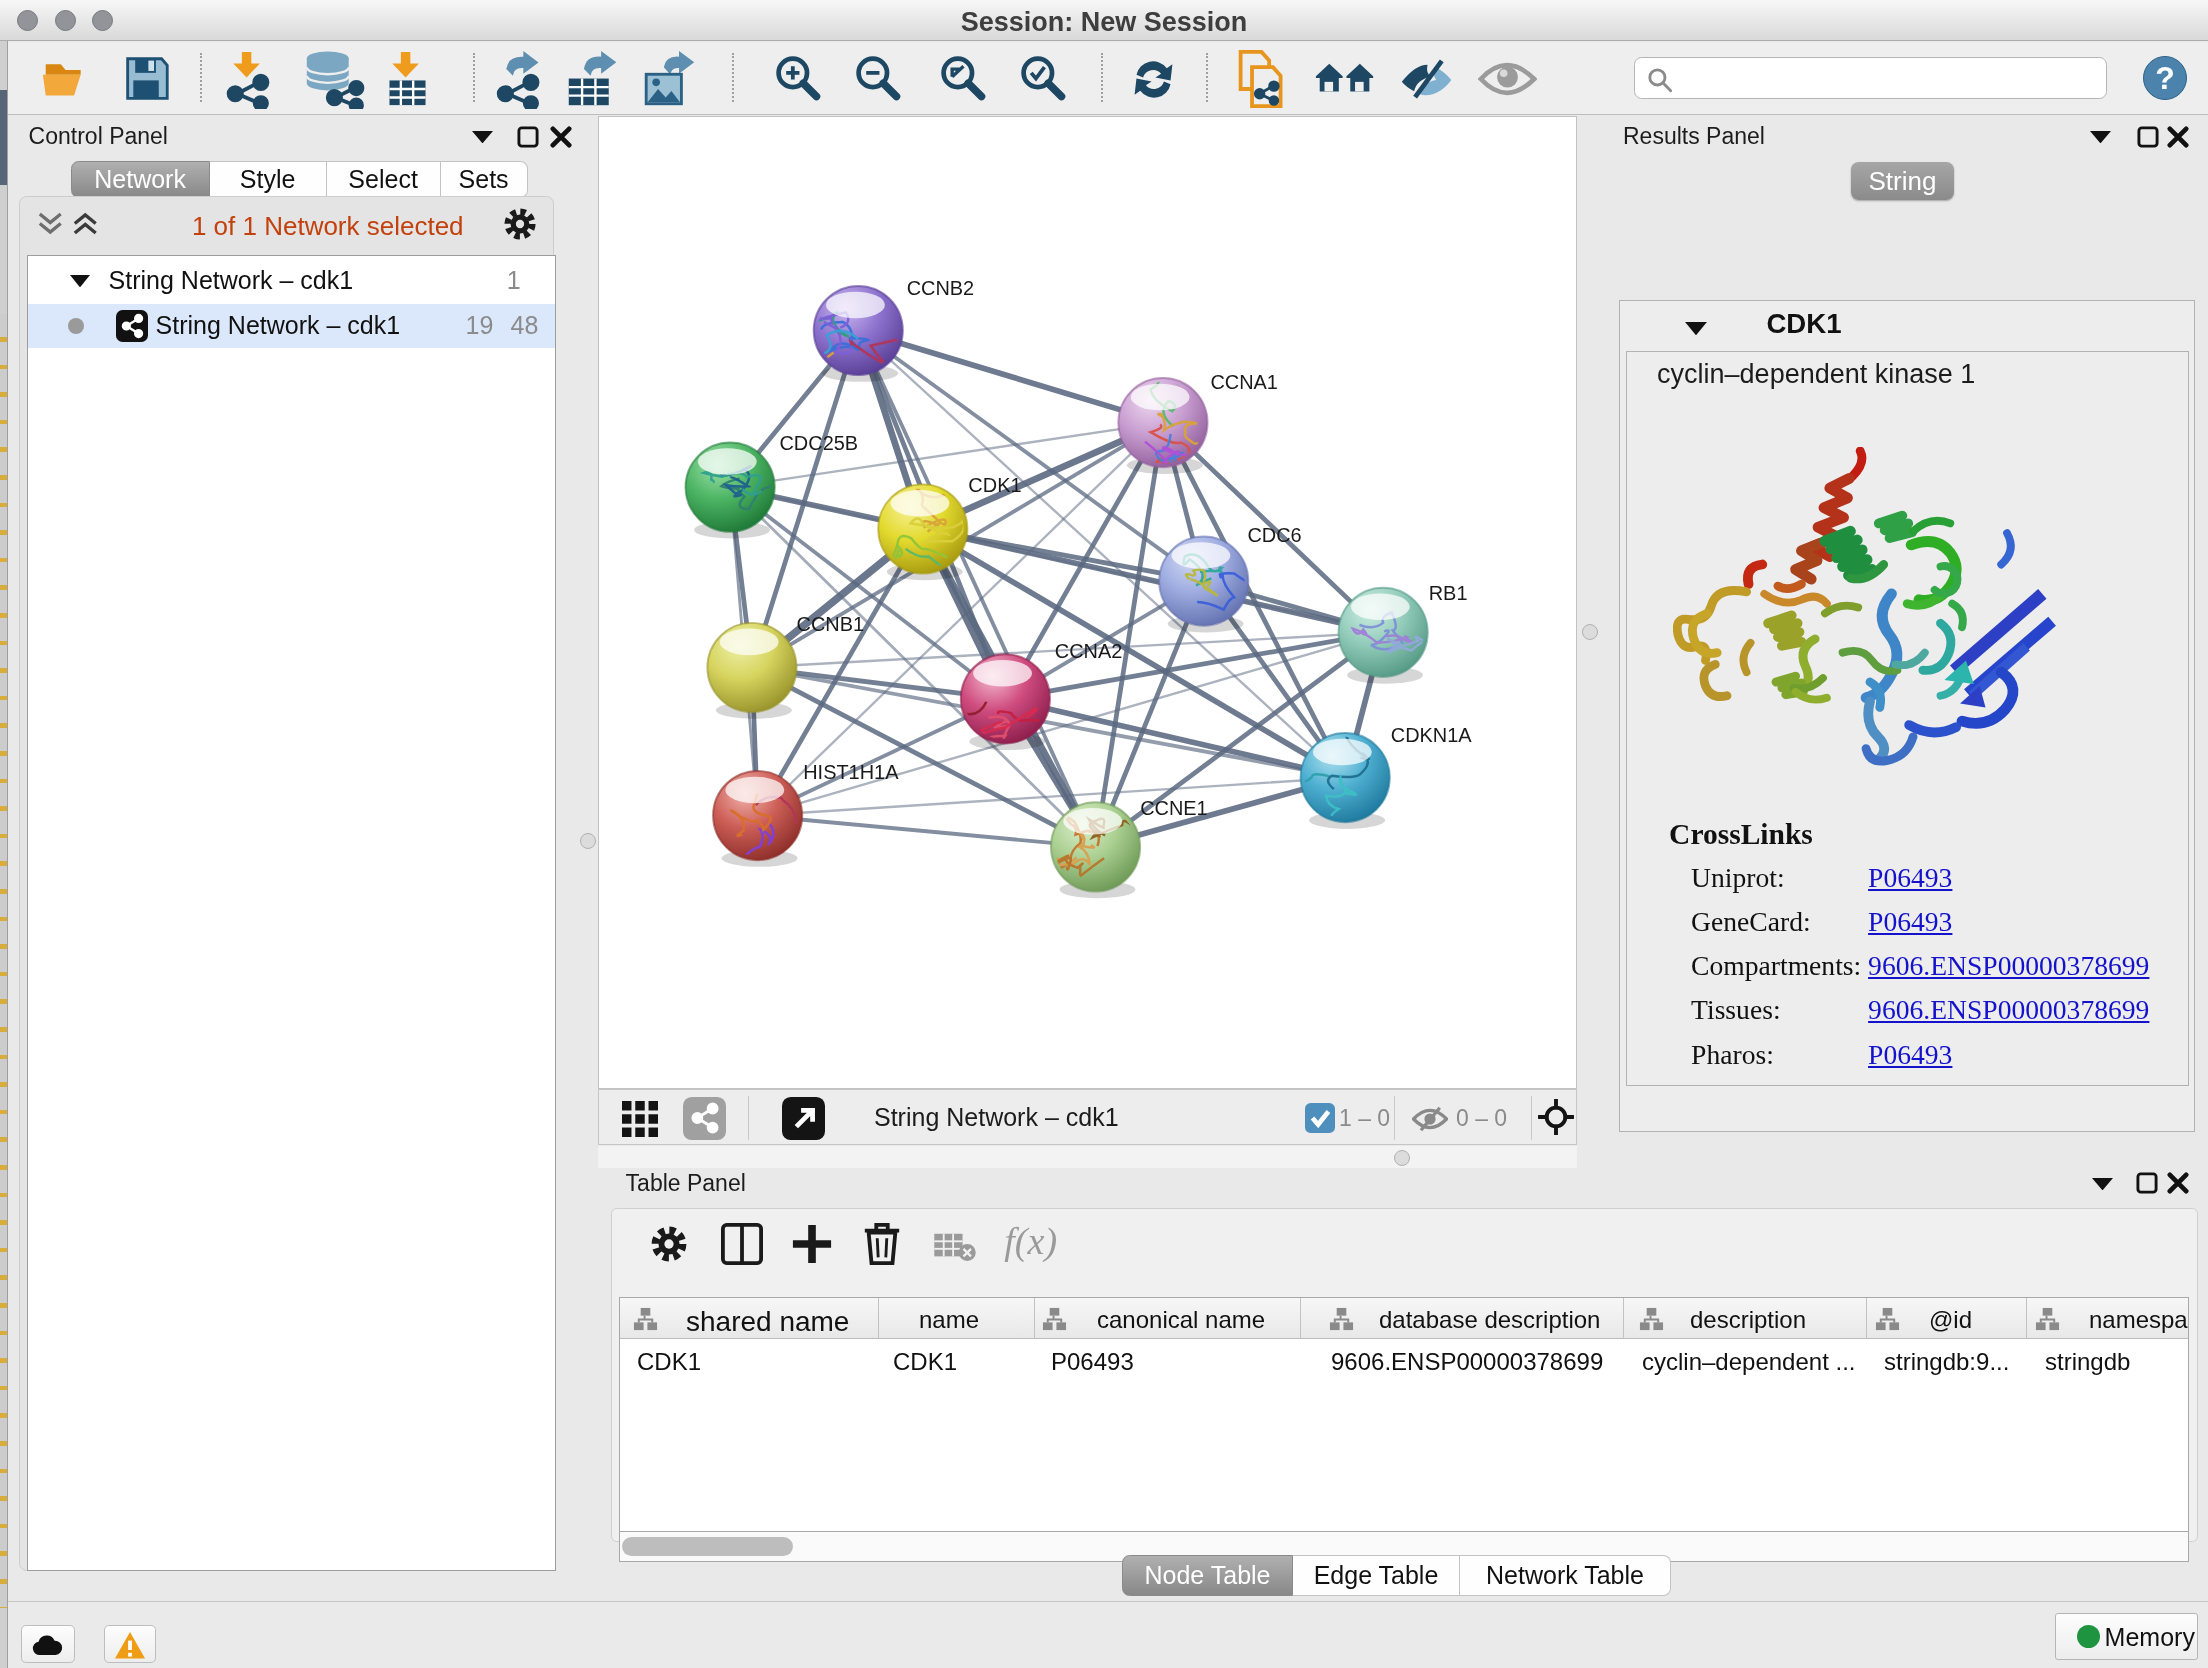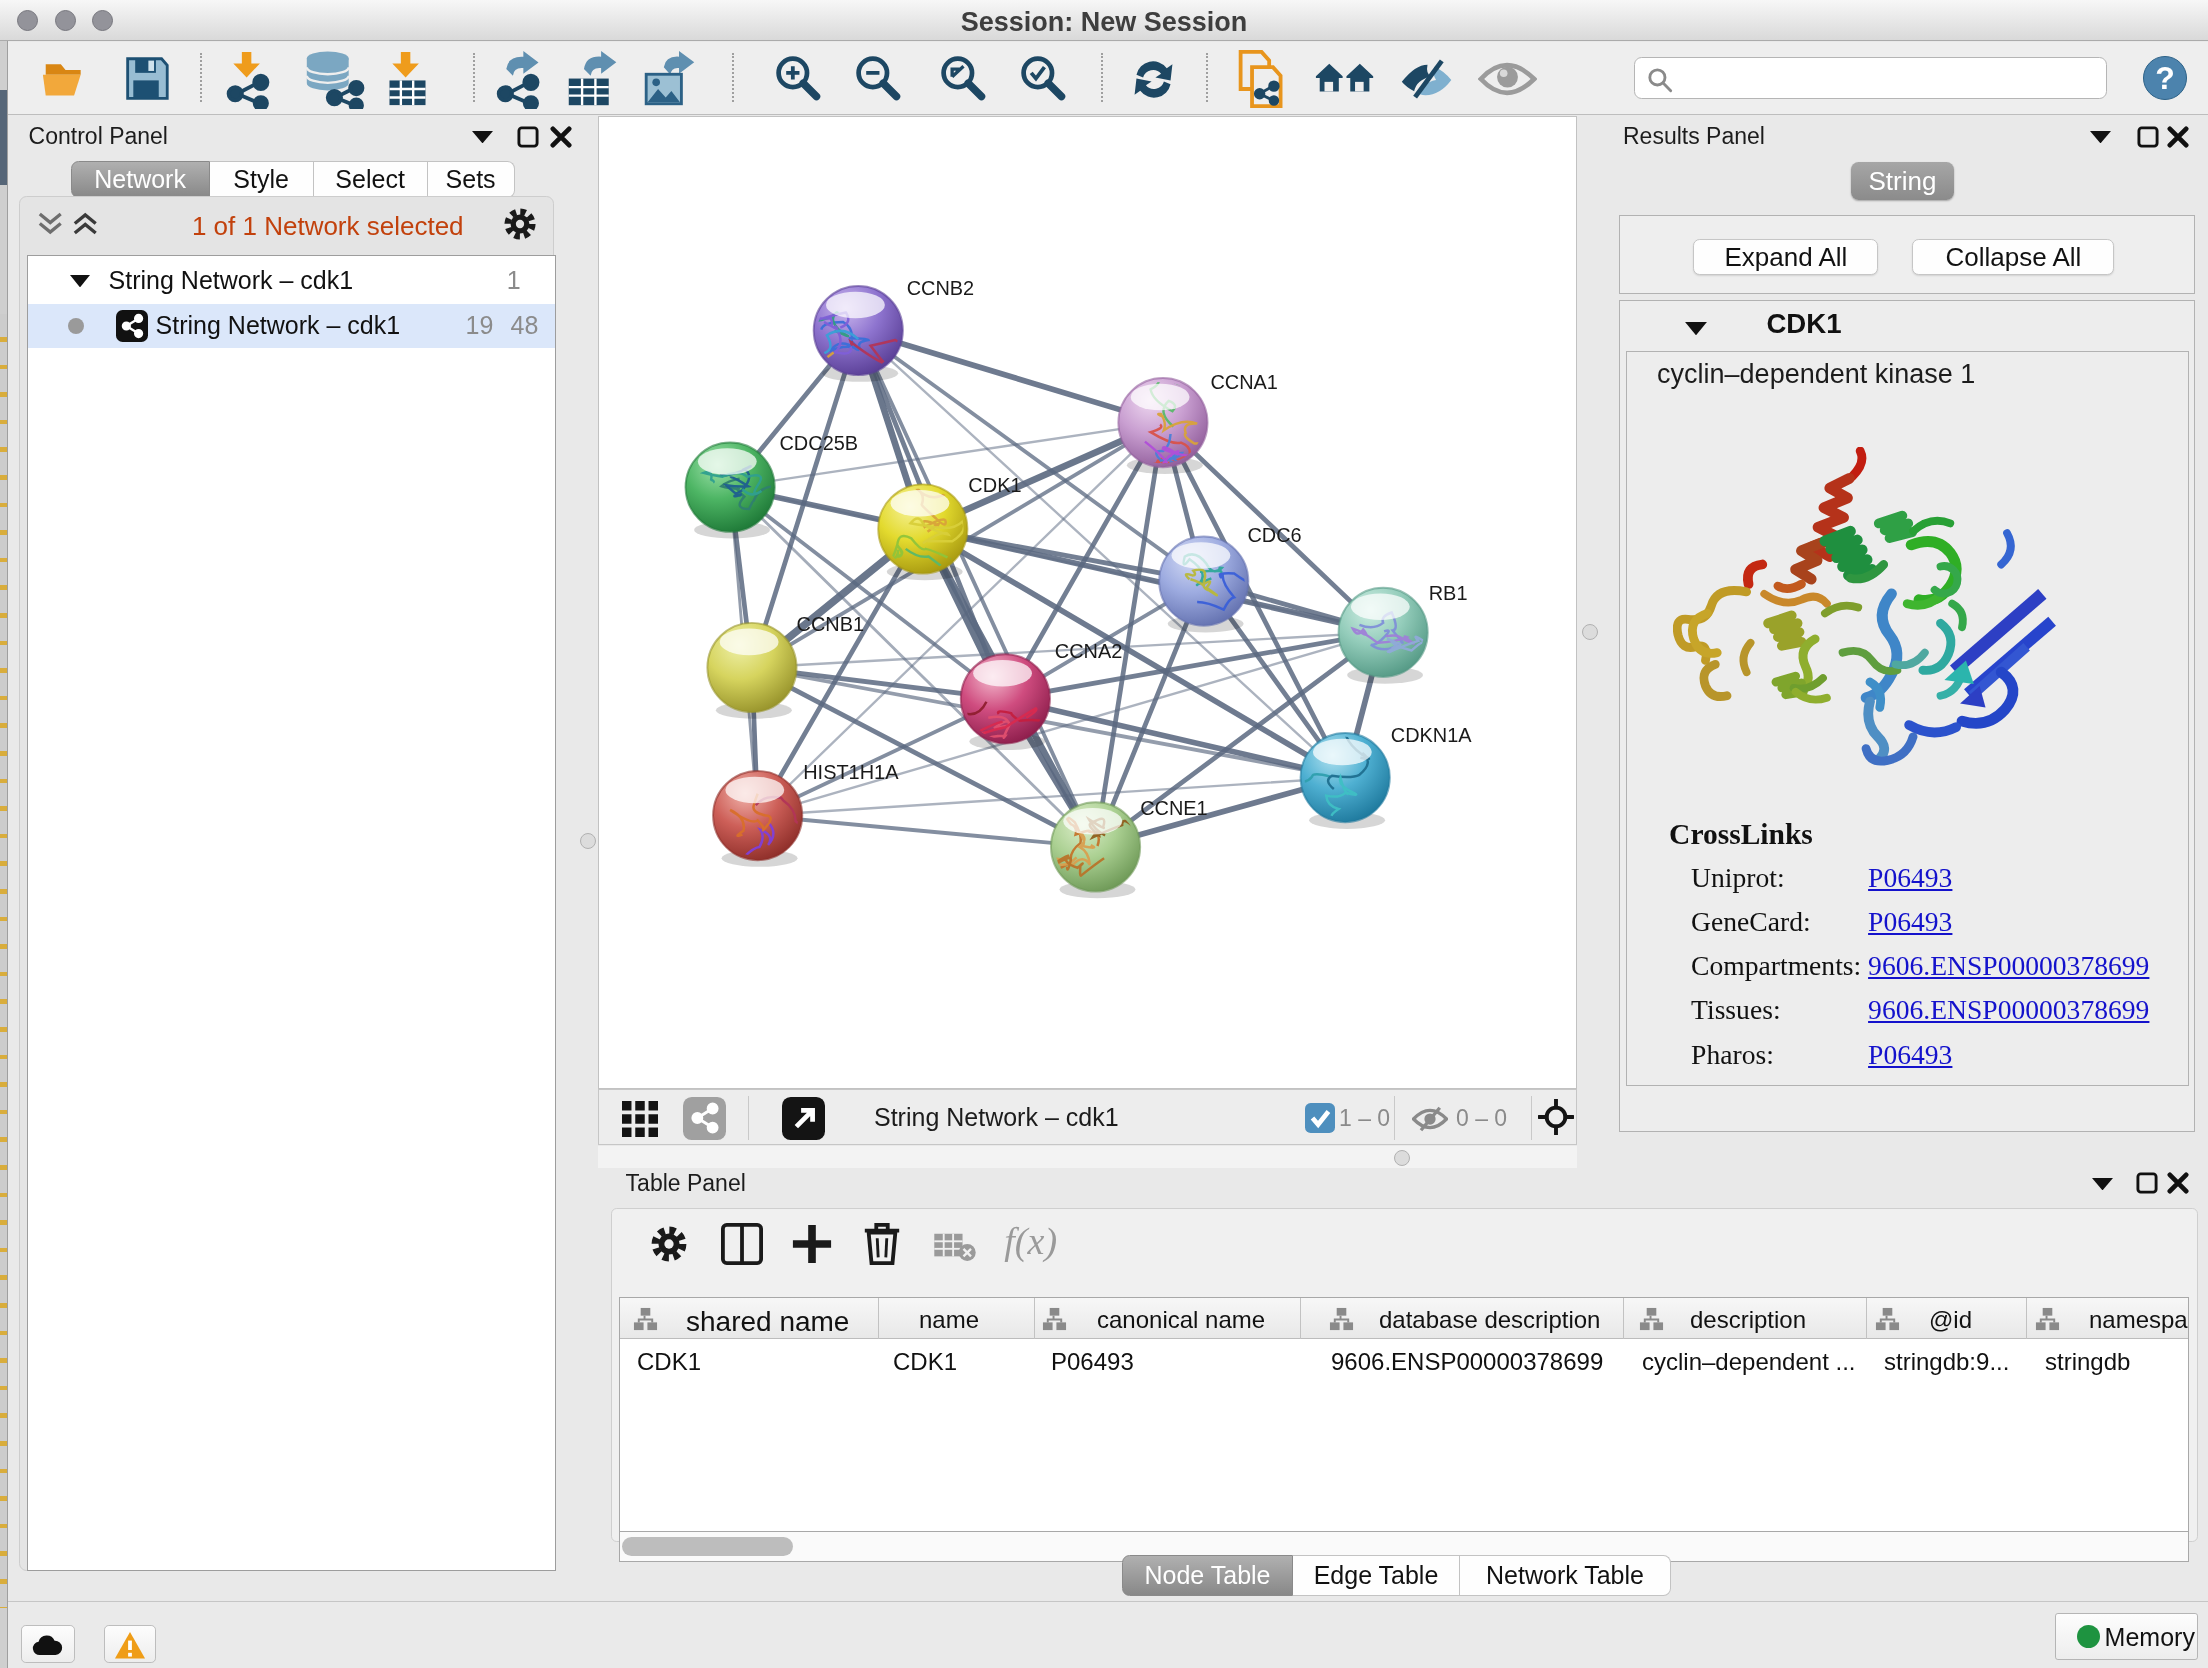--- a/index.html
+++ b/index.html
@@ -203,21 +203,21 @@
     </svg>
  <svg class="abs" style="left:509px;top:9.5px" width="22" height="22" viewBox="0 0 23 23">
       <rect x="2" y="2" width="19" height="19" rx="3" fill="none" stroke="#111" stroke-width="3"></rect>
     </svg>
  <svg class="abs" style="left:542px;top:9.5px" width="22" height="22" viewBox="0 0 23 23">
       <path d="M3 3 L20 20 M20 3 L3 20" stroke="#111" stroke-width="5" stroke-linecap="round"></path>
     </svg>
 
  <div class="seg" style="left:63px;top:45px">
   <div class="tab sel" style="width:139px">Network</div>
-  <div class="tab" style="width:104px">Style</div>
+  <div class="tab" style="width:117px">Style</div>
   <div class="tab" style="width:114px">Select</div>
   <div class="tab" style="width:87px">Sets</div>
  </div>
 
  <div class="abs" style="left:11.4px;top:80px;width:535px;height:1375px;background:#e4e4e4;border:1px solid #cdcdcd;border-radius:7.6px"></div>
  <svg class="abs" style="left:28.5px;top:95px" width="28.5" height="25" viewBox="0 0 30 26">
       <path d="M4 3 l11 9 11 -9 M4 13 l11 9 11 -9" fill="none" stroke="#6e6e6e" stroke-width="3.5"></path>
     </svg>
  <svg class="abs" style="left:63px;top:95px" width="28.5" height="25" viewBox="0 0 30 26">
       <path d="M4 23 l11 -9 11 9 M4 13 l11 -9 11 9" fill="none" stroke="#3a3a3a" stroke-width="3.5"></path>
@@ -600,24 +600,20 @@
  <svg class="abs" style="left:483px;top:15px" width="21" height="12.4" viewBox="0 0 22 13">
       <polygon points="0,0 22,0 11,13" fill="#111"></polygon>
     </svg>
  <svg class="abs" style="left:530px;top:9.5px" width="22" height="22" viewBox="0 0 23 23">
       <rect x="2" y="2" width="19" height="19" rx="3" fill="none" stroke="#111" stroke-width="3"></rect>
     </svg>
  <svg class="abs" style="left:560px;top:9.5px" width="22" height="22" viewBox="0 0 23 23">
       <path d="M3 3 L20 20 M20 3 L3 20" stroke="#111" stroke-width="5" stroke-linecap="round"></path>
     </svg>
  <div class="abs" style="left:244px;top:46px;width:103px;height:38px;background:linear-gradient(#a6a6a6,#8b8b8b);border-radius:7.6px;color:#fff;font-size:26px;text-align:center;line-height:38px;box-shadow:0 1px 1.9px rgba(0,0,0,.3)">String</div>
- <div class="abs" style="left:12.4px;top:99px;width:576px;height:79px;background:#eeeeee;border:1px solid #b2b2b2">
-  <div class="btn" style="left:73px;top:23px;width:185px;height:36px">Expand All</div>
-  <div class="btn" style="left:292px;top:23px;width:202px;height:36px">Collapse All</div>
- </div>
  <div class="abs" style="left:12.4px;top:184px;width:576px;height:832px;background:#ededed;border:1px solid #b2b2b2">
   <svg class="abs" style="left:65px;top:21px" width="22" height="13.3" viewBox="0 0 23 14">
         <polygon points="0,0 23,0 11.5,14" fill="#111"></polygon>
       </svg>
   <div class="abs" style="left:146px;top:6.7px;font-size:27.6px;font-weight:bold;color:#111">CDK1</div>
   <div class="abs" style="left:5.7px;top:50px;width:563px;height:735px;background:#ededed;border:1px solid #b2b2b2">
    <div class="abs" style="left:30px;top:6.7px;font-size:27px;color:#1c1c1c">cyclin–dependent kinase 1</div>
 
    <svg class="abs" style="left:46px;top:95px" width="392" height="329" viewBox="0 0 390 336">
 <path d="M178 30 q14 -14 8 -26" fill="none" stroke="#c21d10" stroke-width="9" stroke-linecap="round" stroke-linejoin="round"></path>

